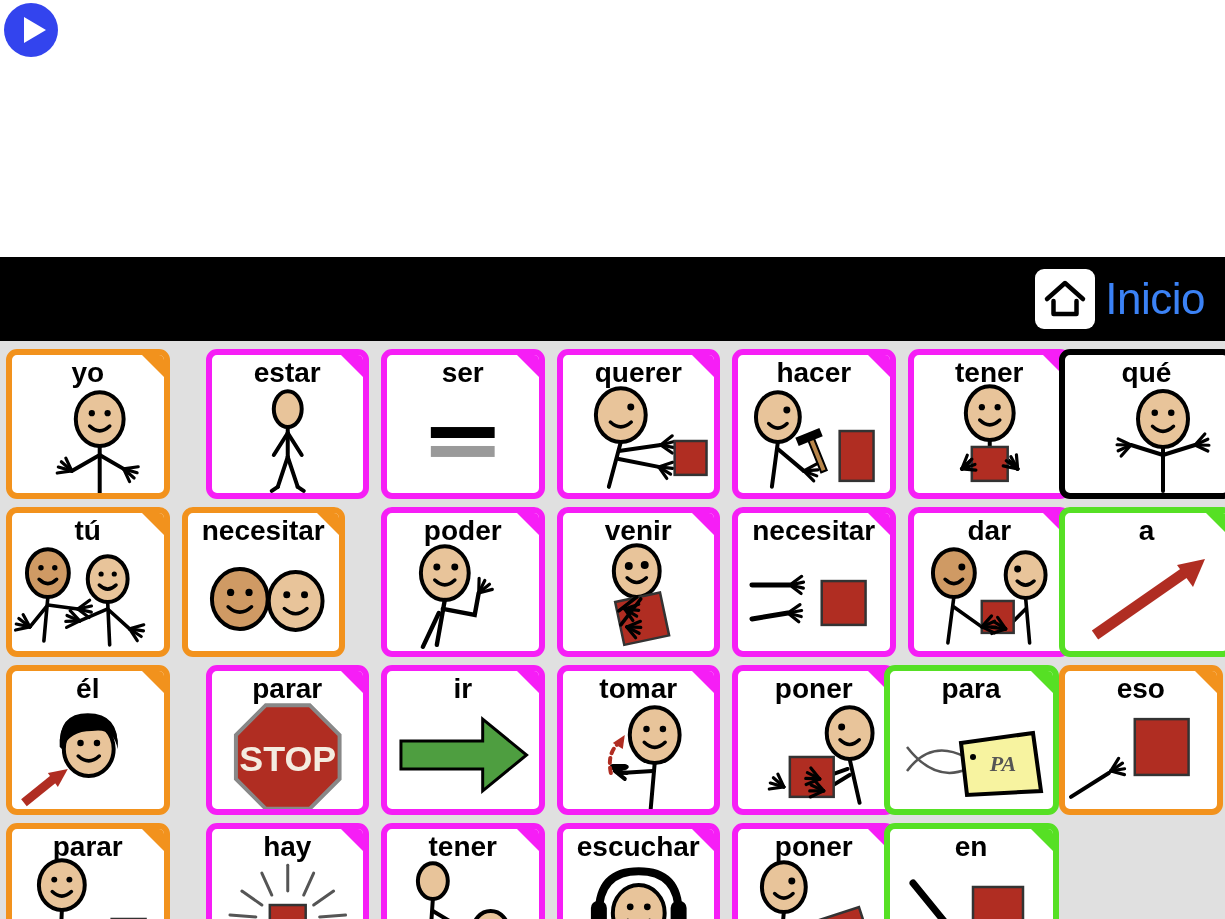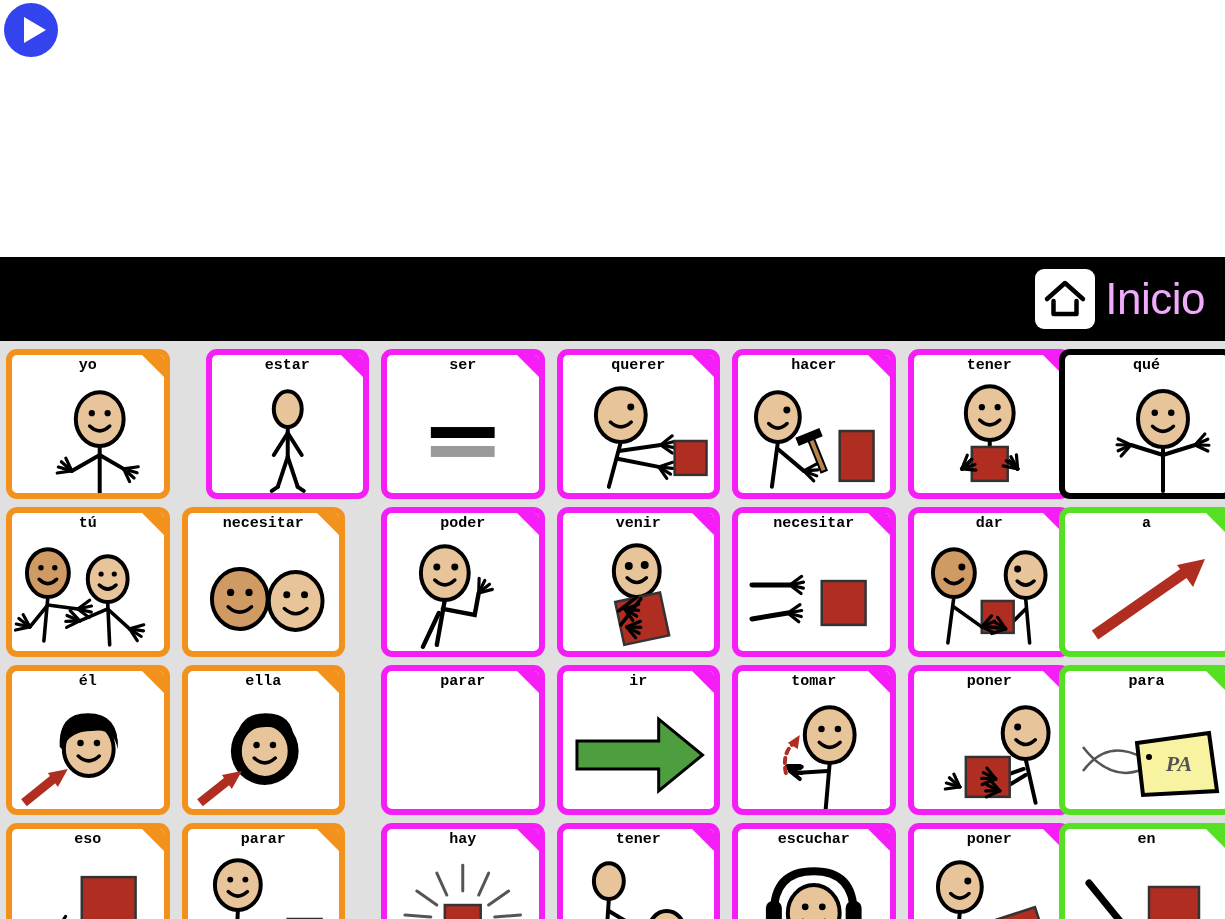--- a/index.html
+++ b/index.html
@@ -41,21 +41,21 @@
   }
   #home-button{
     display:flex;align-items:center;gap:10px;
     margin-right:20px;cursor:pointer;
   }
   #home-icon{
     width:60px;height:60px;background:#ffffff;border-radius:9px;
     display:flex;align-items:center;justify-content:center;
   }
   #home-label{
-    color:#f0abfc;font-size:44px;font-weight:400;
+    color:#3b82f6;font-size:44px;font-weight:400;
     letter-spacing:-0.5px;line-height:1;
   }
 
   
   #grid{
     position:absolute;left:0;top:341px;width:1225px;height:578px;
     background:#e0e0e0;
     display:grid;
     grid-template-columns:repeat(7,175.5px);
     grid-auto-rows:158px;
@@ -90,28 +90,27 @@
     border-left:24px solid transparent;
   }
   .c-orange .flag{ border-top-color:#f2921d; }
   .c-magenta .flag{ border-top-color:#f61ef6; }
   .c-green .flag{ border-top-color:#56e024; }
   .c-black .flag{ border-top-color:transparent; }
 
   .label{
     position:relative;
     text-align:center;
-    font-size:15px;
+    font-size:28px;
     font-weight:bold;
     color:#000000;
     line-height:1.05;
     padding-top:3px;
     z-index:2;
     white-space:nowrap;
-    font-family:Liberation Mono, monospace;
   }
 
   .pic{
     position:absolute;
     left:0;right:0;top:32px;bottom:2px;
     display:flex;align-items:center;justify-content:center;
   }
   .pic svg{ display:block; }
 
   
@@ -540,43 +539,29 @@
     <path d="M48 48 Q46 16 76 16 Q108 16 106 50 Q102 28 80 32 Q58 32 50 50Z" fill="#000"></path>
     <g stroke="#b02d22" stroke-width="9" fill="none">
               <path d="M12 104 L44 78"></path>
             </g>
     <polygon points="56,70 36,74 46,88" fill="#b02d22"></polygon>
           </svg>
         </div>
       </div>
     </div>
     <div class="cell">
-      <div class="card c-orange">
-        <div class="flag"></div>
-        <div class="label">ella</div>
-        <div class="pic">
-          <svg width="152" height="112" viewBox="0 0 152 112">
-    <ellipse cx="77" cy="52" rx="34" ry="34" fill="#000"></ellipse>
-    <ellipse cx="77" cy="52" rx="25" ry="27" fill="#e8c49a" stroke="#000" stroke-width="4"></ellipse>
-            <circle cx="68.75" cy="46.06" r="3.25" fill="#000"></circle>
-            <circle cx="85.25" cy="46.06" r="3.25" fill="#000"></circle>
-            <path d="M66.5 59.02 Q77 68.74 87.5 59.02" fill="none" stroke="#000" stroke-width="3.5" stroke-linecap="round"></path>
-    <path d="M48 44 Q50 14 78 14 Q108 14 106 46 Q96 26 78 28 Q58 28 48 44Z" fill="#000"></path>
-    <g stroke="#b02d22" stroke-width="9" fill="none">
-              <path d="M12 104 L42 80"></path>
-            </g>
-    <polygon points="54,72 34,76 44,90" fill="#b02d22"></polygon>
-          </svg>
-        </div>
-      </div>
-    </div>
-    <div class="cell">
       <div class="card c-magenta">
         <div class="flag"></div>
         <div class="label">parar</div>
+        <div class="pic">
+          <svg width="152" height="112" viewBox="0 0 152 112">
+    <polygon points="54,6 98,6 128,36 128,80 98,110 54,110 24,80 24,36" fill="#b02d22" stroke="#888" stroke-width="4"></polygon>
+    <text x="76" y="72" font-family="Liberation Sans, sans-serif" font-size="36" font-weight="bold" fill="#f4ece0" text-anchor="middle">STOP</text>
+          </svg>
+        </div>
       </div>
     </div>
     <div class="cell">
       <div class="card c-magenta">
         <div class="flag"></div>
         <div class="label">ir</div>
         <div class="pic">
           <svg width="152" height="112" viewBox="0 0 152 112">
     <polygon points="14,42 96,42 96,20 140,56 96,92 96,70 14,70" fill="#4e9e40" stroke="#000" stroke-width="3"></polygon>
           </svg>

